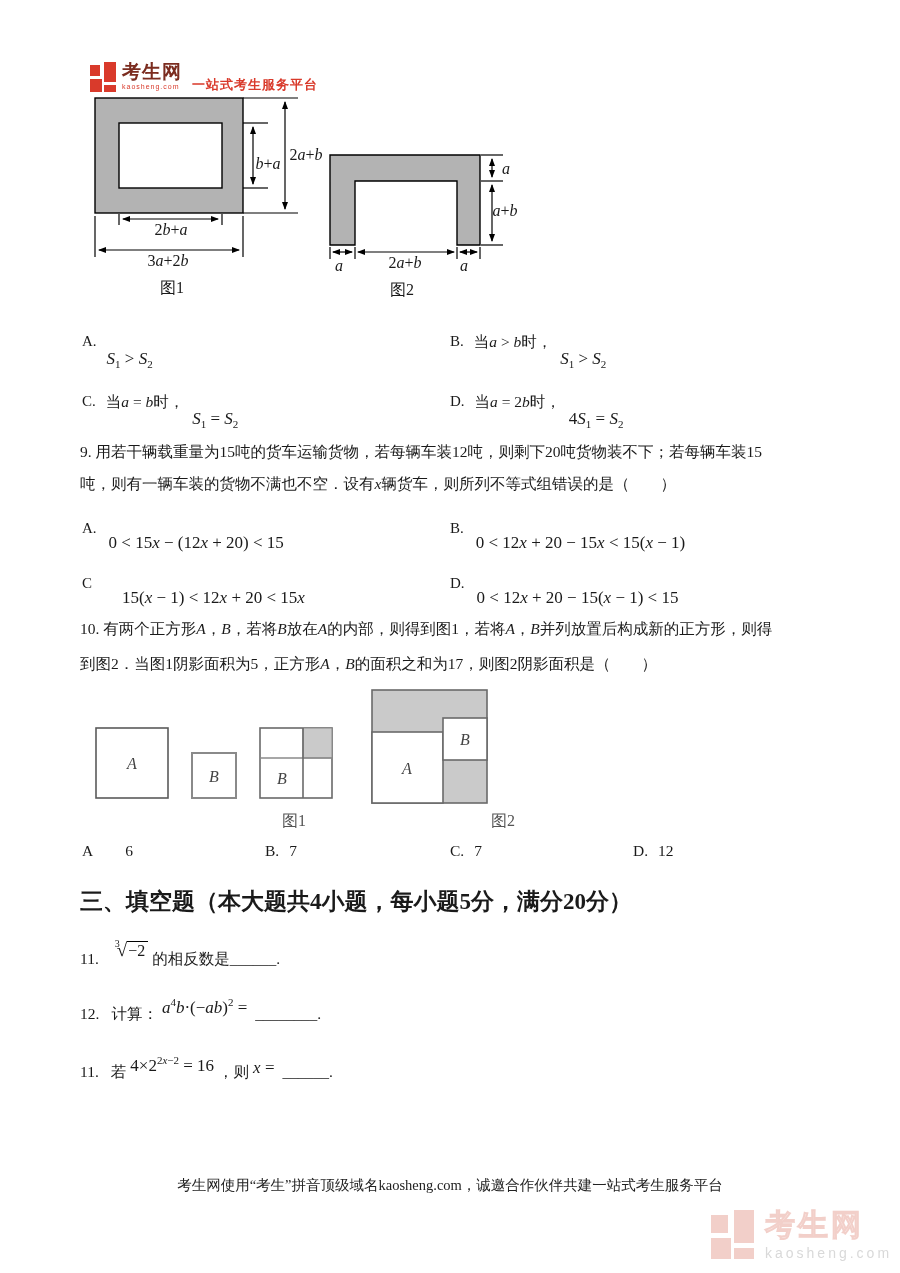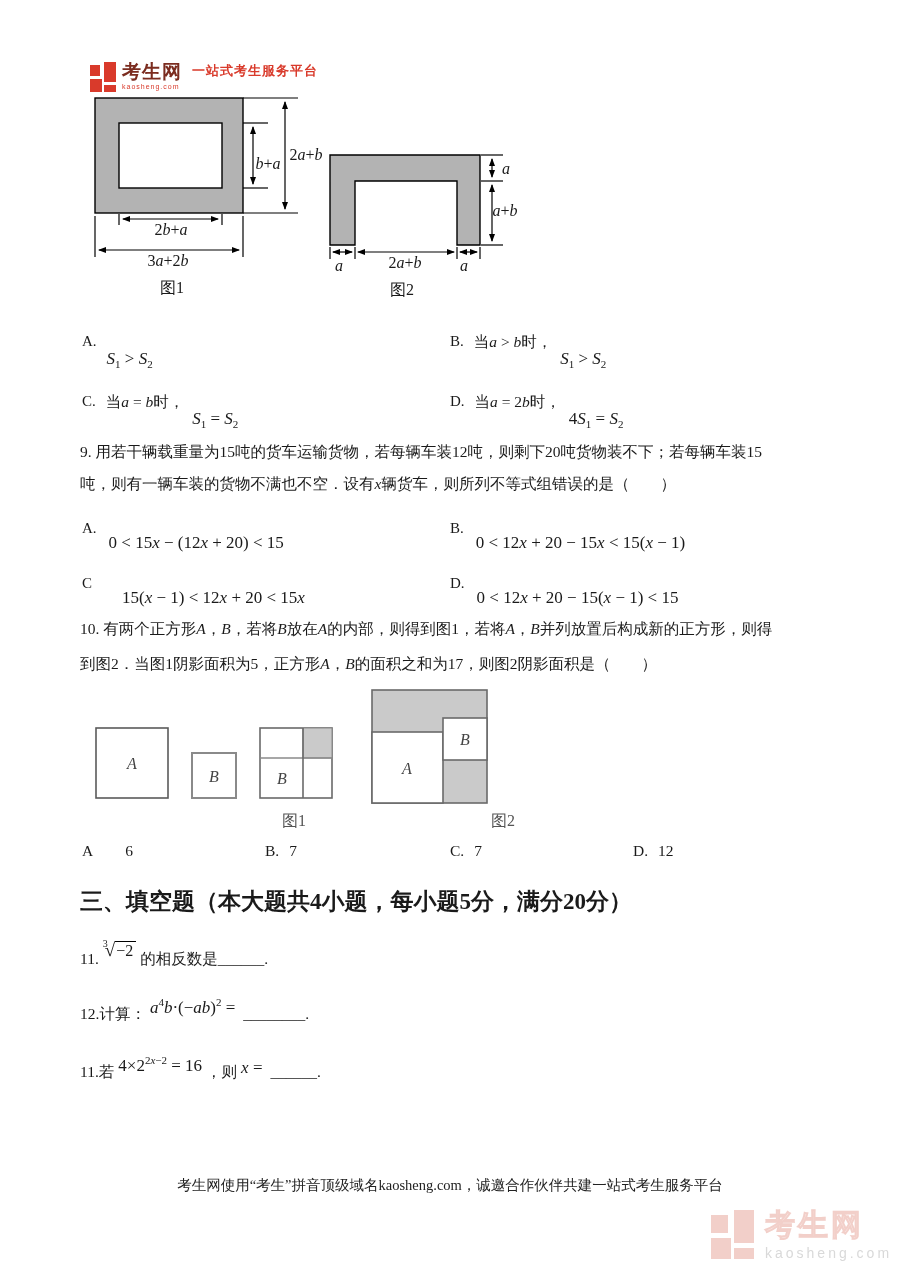--- a/index.html
+++ b/index.html
@@ -13,21 +13,21 @@
   .li1{left:0;top:3px;width:10px;height:11px;}
   .li2{left:0;top:17px;width:12px;height:13px;}
   .li3{left:14px;top:0;width:12px;height:20px;}
   .li4{left:14px;top:23px;width:12px;height:7px;}
   .logo-textcol{margin-left:5px;line-height:1;}
   .logo-brand{font-family:"Liberation Sans","DejaVu Sans",sans-serif;font-weight:bold;font-size:19px;
               color:var(--logoDark,#7b2c1f);letter-spacing:1px;}
   .logo-domain{font-family:"Liberation Sans",sans-serif;font-size:7px;color:var(--logoRed,#d93a2b);
                letter-spacing:1px;margin-top:2px;}
   .logo-tagline{font-family:Liberation Serif, serif;font-weight:bold;font-size:13px;
-                color:var(--logoRed,#d93a2b);margin-left:10px;margin-top:0;letter-spacing:1px;}
+                color:var(--logoRed,#d93a2b);margin-left:10px;margin-top:14px;letter-spacing:1px;}
   
   svg .ln{stroke:#000;stroke-width:1.2;}
   svg .frame{stroke:#000;stroke-width:1.4;}
   .gray1{fill:var(--figGray,#b3b3b3);}
   .gray2{fill:var(--fig10Gray,#cacaca);}
   .mlab{position:absolute;transform:translate(-50%,-50%);font-size:16px;white-space:nowrap;}
   .mlab i{font-style:italic;}
   .caplab{position:absolute;transform:translate(-50%,-50%);font-size:16px;white-space:nowrap;}
   .sqlab{position:absolute;transform:translate(-50%,-50%);font-size:16px;font-style:italic;color:#444;}
   
@@ -35,21 +35,21 @@
   .qline i, .fx i, .cond i{font-style:italic;}
   .opt{position:absolute;display:flex;align-items:flex-start;font-size:15px;white-space:nowrap;}
   .olbl{position:relative;top:10px;margin-right:10px;}
   .olbl9{position:relative;top:13px;margin-right:12px;}
   .cond{position:relative;top:9px;margin-right:8px;font-size:15.5px;}
   .fx{font-size:17px;margin-top:26px;}
   .fx sub,.fx sup{font-size:11px;}
   .optline{position:absolute;font-size:15.5px;white-space:nowrap;}
   .sect{position:absolute;left:80px;font-weight:bold;font-size:23px;white-space:nowrap;}
   .fill{position:absolute;left:80px;font-size:15.5px;white-space:nowrap;}
-  .fill .num{margin-right:0;}
+  .fill .num{margin-right:12px;}
   .raised{position:relative;top:-6px;font-size:17px;margin:0 4px;}
   .raised sub,.raised sup{font-size:11px;}
   .radical{position:relative;top:-8px;font-size:16px;margin:0 4px;white-space:nowrap;}
   .ridx{font-size:10px;vertical-align:9px;margin-right:-3px;}
   .rsign{font-size:19px;}
   .rbar{border-top:1.3px solid #000;padding:0 3px 0 1px;}
   
   .footer{position:absolute;left:0;top:1176px;width:100%;text-align:center;font-size:14.5px;color:#222;}
   .wm{position:absolute;left:711px;top:1210px;display:flex;align-items:flex-start;}
   .wm-icon{position:relative;width:46px;height:52px;}

